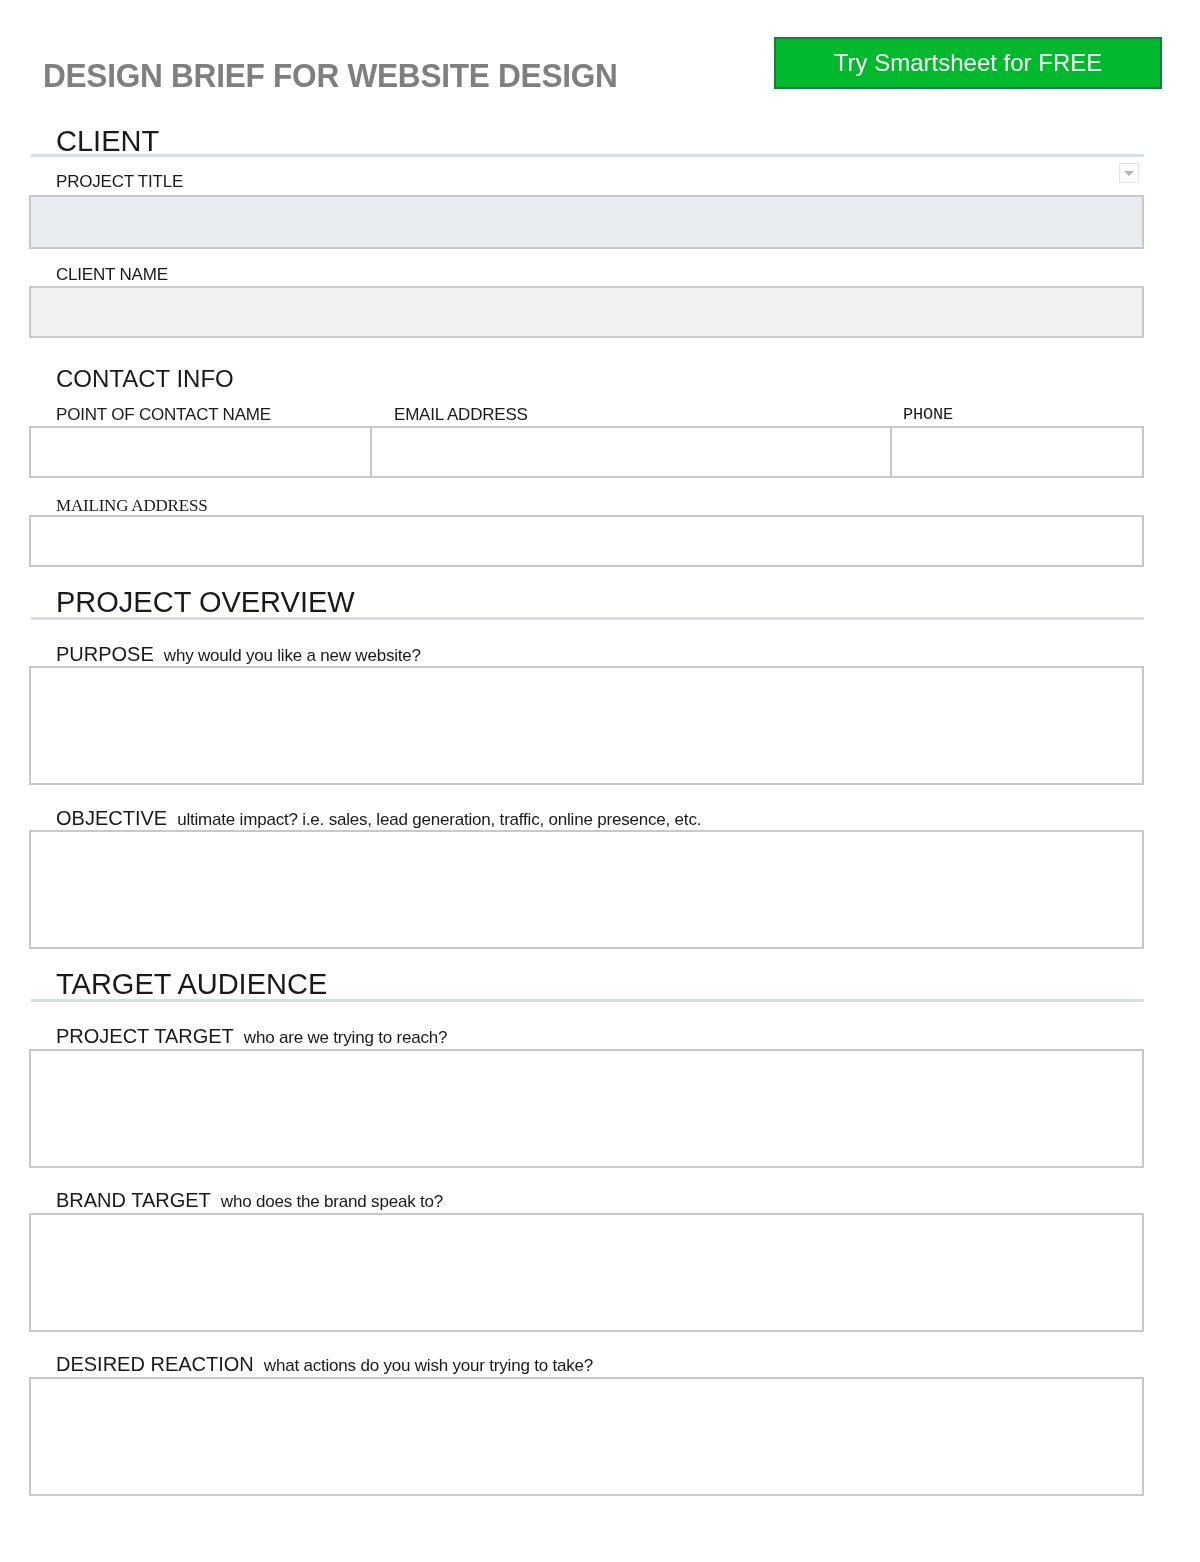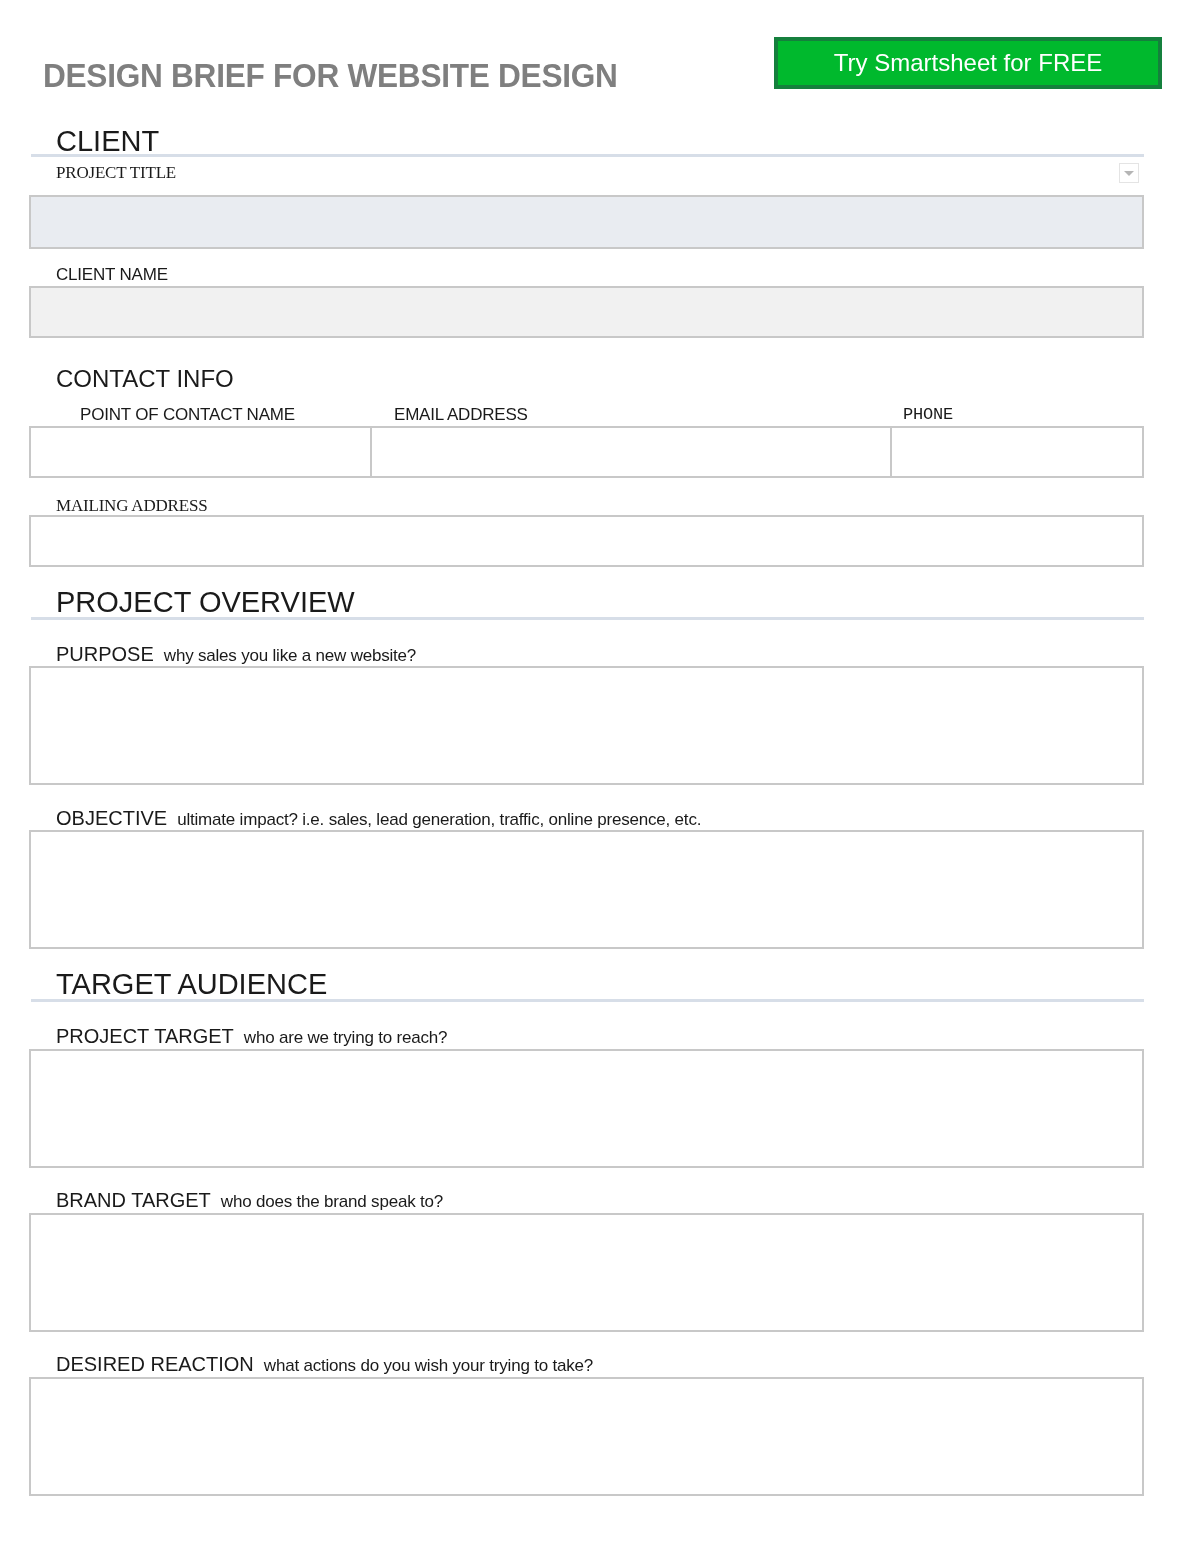--- a/index.html
+++ b/index.html
@@ -10,21 +10,21 @@
 
     .doc-title {
       left: 43px; top: 56px;
       font-family: "Liberation Sans", sans-serif;
       font-weight: bold; font-size: 34px; color: #7f7f7f;
       letter-spacing: -0.3px; transform: scaleX(0.93); transform-origin: left top;
       white-space: nowrap;
     }
     .cta-button {
       left: 774px; top: 37px; width: 388px; height: 52px;
-      background: #00b92d; color: #ffffff; border: 4px solid #15803d;
+      background: #00b92d; color: #ffffff; border: 2px solid #15803d;
       font-size: 24px; display: flex; align-items: center; justify-content: center;
       cursor: pointer; white-space: nowrap;
     }
 
     .section-heading {
       left: 56px; font-size: 29px; color: #1a1a1a; white-space: nowrap; font-weight: normal;
     }
     .section-rule {
       left: 31px; width: 1113px; height: 3px; background: #d7dee8;
     }
@@ -58,49 +58,49 @@
   </style>
 </head>
 <body>
 
 <div class="abs doc-title">DESIGN BRIEF FOR WEBSITE DESIGN</div>
 <div class="abs cta-button">Try Smartsheet for FREE</div>
 
 <div class="abs section-heading" style="top:125px;">CLIENT</div>
 <div class="abs section-rule" style="top:154px;"></div>
 
-<div class="abs field-label" style="left:56px; top:163px;font-family:Liberation Serif, serif;">PROJECT TITLE</div>
+<div class="abs field-label" style="left:56px; top:172px;">PROJECT TITLE</div>
 <div class="abs dropdown-toggle">
     <span></span>
   </div>
 <div class="abs field-box tinted-blue" style="left:29px; top:195px; width:1115px; height:54px;"></div>
 
 <div class="abs field-label" style="left:56px; top:265px;">CLIENT NAME</div>
 <div class="abs field-box tinted-gray" style="left:29px; top:286px; width:1115px; height:52px;"></div>
 
 <div class="abs sub-heading" style="left:56px; top:365px;">CONTACT INFO</div>
 
-<div class="abs field-label" style="left:56px; top:405px;margin-left:24px;">POINT OF CONTACT NAME</div>
+<div class="abs field-label" style="left:56px; top:405px;">POINT OF CONTACT NAME</div>
 <div class="abs field-label" style="left:394px; top:405px;">EMAIL ADDRESS</div>
 <div class="abs field-label" style="left:903px; top:405px;font-family:Liberation Mono, monospace;">PHONE</div>
 
 <div class="abs contact-row">
   <div class="contact-cell" style="width:339px;"></div>
   <div class="contact-cell" style="width:520px;"></div>
   <div class="contact-cell" style="flex:1;"></div>
 </div>
 
 <div class="abs field-label" style="left:56px; top:496px;font-family:Liberation Serif, serif;">MAILING ADDRESS</div>
 <div class="abs field-box" style="left:29px; top:515px; width:1115px; height:52px;"></div>
 
 <div class="abs section-heading" style="top:586px;">PROJECT OVERVIEW</div>
 <div class="abs section-rule" style="top:617px;"></div>
 
 <div class="abs" style="left:56px; top:643px;">
-  <span class="q-label">PURPOSE</span><span class="q-hint">why sales you like a new website?</span>
+  <span class="q-label">PURPOSE</span><span class="q-hint">why would you like a new website?</span>
 </div>
 <div class="abs field-box" style="left:29px; top:666px; width:1115px; height:119px;"></div>
 
 <div class="abs" style="left:56px; top:807px;">
   <span class="q-label">OBJECTIVE</span><span class="q-hint">ultimate impact?  i.e. sales, lead generation, traffic, online presence, etc.</span>
 </div>
 <div class="abs field-box" style="left:29px; top:830px; width:1115px; height:119px;"></div>
 
 <div class="abs section-heading" style="top:968px;">TARGET AUDIENCE</div>
 <div class="abs section-rule" style="top:999px;"></div>

